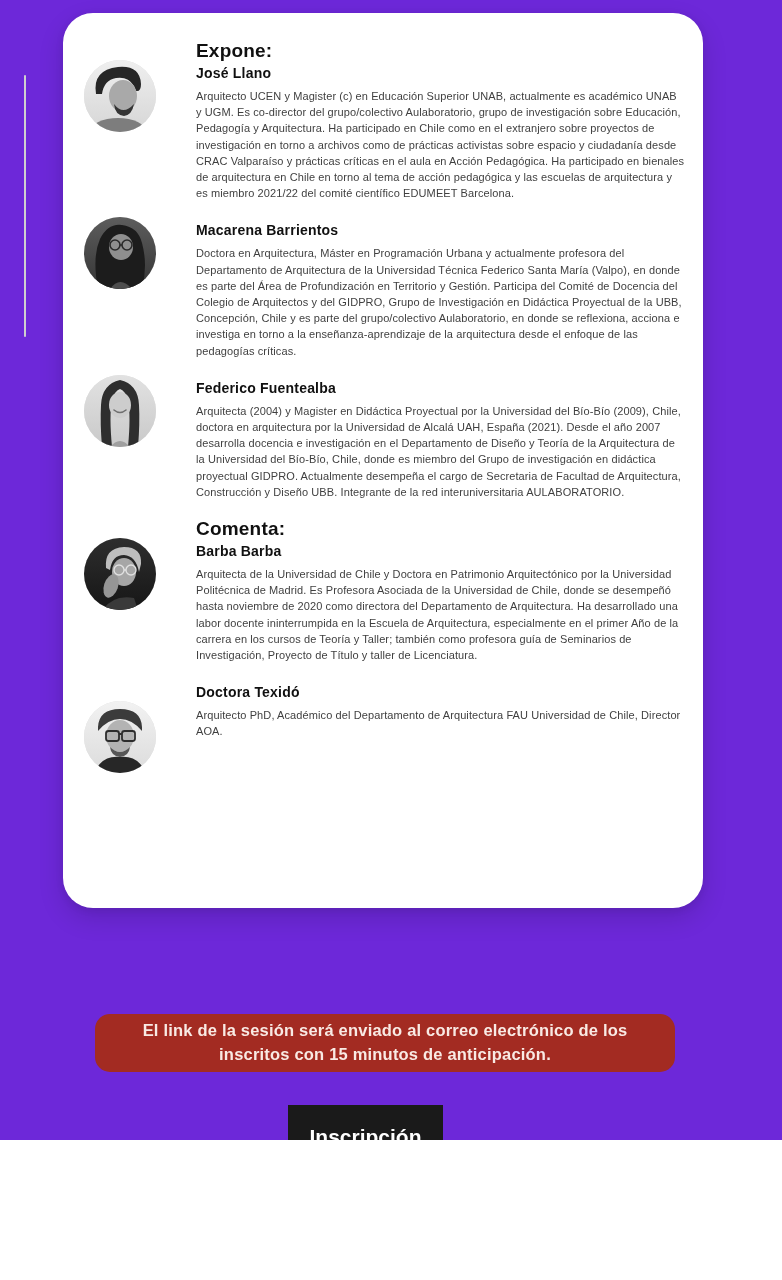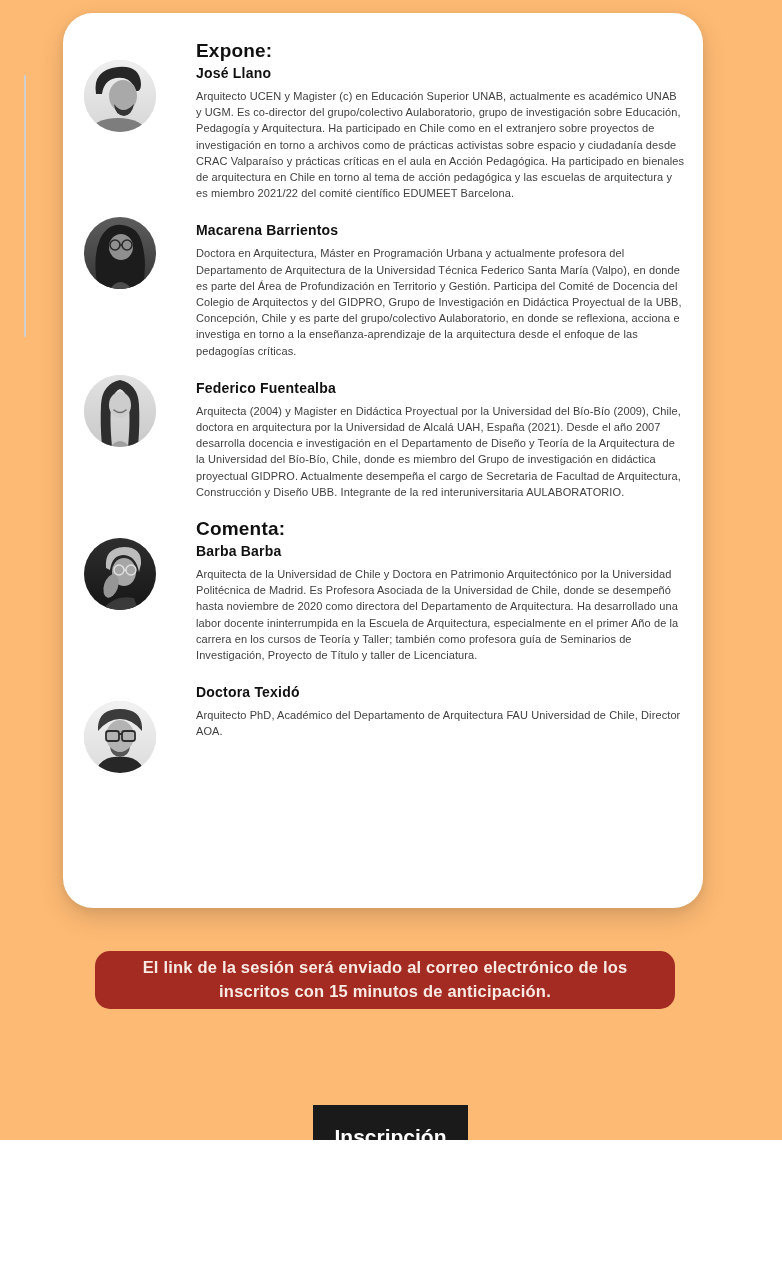--- a/index.html
+++ b/index.html
@@ -3,21 +3,21 @@
 <meta charset="utf-8">
 <style>
   html,body{margin:0;padding:0;}
   body{
     width:782px;height:1280px;
     background:#ffffff;
     font-family:"Liberation Sans","DejaVu Sans",sans-serif;
     position:relative;
     -webkit-font-smoothing:antialiased;
   }
-  .page{position:relative;width:782px;height:1140px;overflow:hidden;background:#fdba74;}
+  .page{position:relative;width:782px;height:1140px;overflow:hidden;background:#6d28d9;}
 
   
   .side-line{
     position:absolute;left:24px;top:75px;width:1.5px;height:262px;
     background:#cfcfcf;border-radius:1px;
   }
 
   
   .card{
     position:absolute;left:63px;top:13px;width:640px;height:895px;
@@ -44,33 +44,33 @@
     letter-spacing:.2px;
   }
   .bio{
     margin-top:4px;
     font-size:11px;color:#3f3f3f;line-height:16.2px;
     letter-spacing:.1px;
   }
 
   
   .notice{
-    position:absolute;left:95px;top:951px;width:580px;height:58px;
+    position:absolute;left:95px;top:1014px;width:580px;height:58px;
     border-radius:15px;
     display:flex;align-items:center;justify-content:center;
     box-sizing:border-box;padding:0 28px;
   }
   .notice-text{
     font-size:16.5px;font-weight:bold;text-align:center;line-height:1.45;
     letter-spacing:.2px;
   }
 
   
   .cta{
-    position:absolute;left:313px;top:1105px;width:155px;height:68px;
+    position:absolute;left:288px;top:1105px;width:155px;height:68px;
     display:flex;align-items:center;justify-content:center;
     cursor:pointer;
   }
   .cta-link{
     font-size:21px;font-weight:bold;
     border-bottom:3px solid #2323cd;
     padding-bottom:1px;
     cursor:pointer;
   }
 

